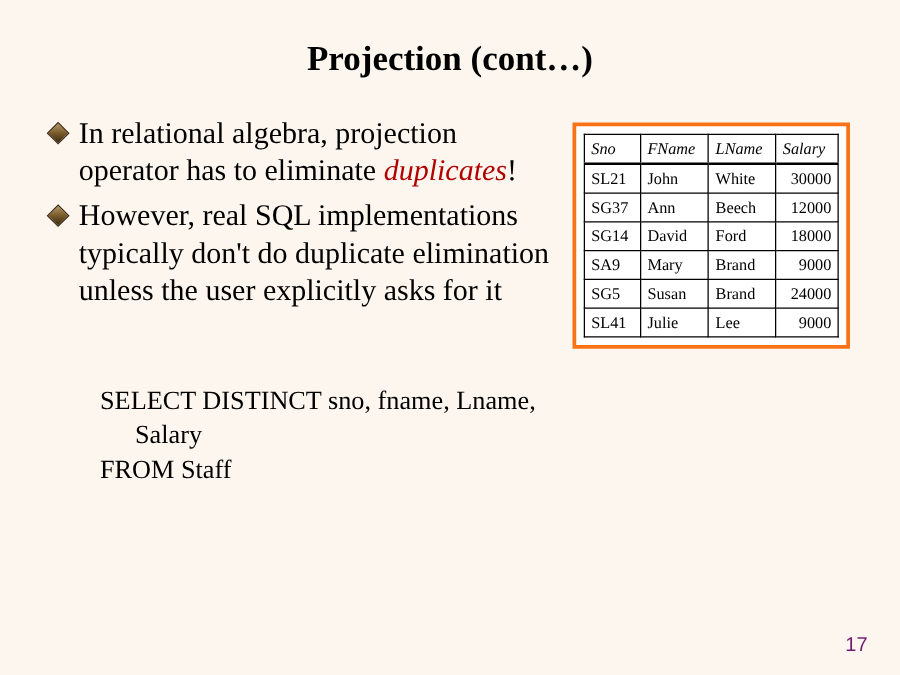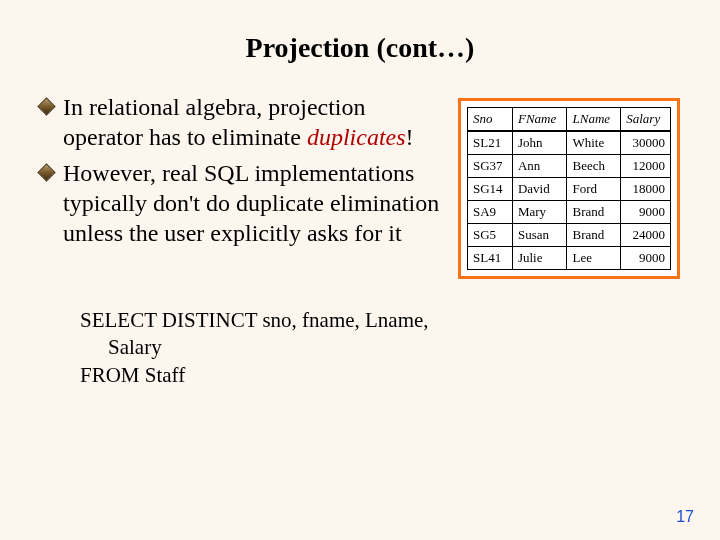--- a/index.html
+++ b/index.html
@@ -72,21 +72,21 @@
     margin-top: 28px;
     margin-left: 40px;
     font-size: 21px;
     line-height: 1.3;
   }
   .sql-line2 { padding-left: 28px; }
   .page-num {
     position: absolute;
     bottom: 14px;
     right: 26px;
-    color: #1d4ed8;
+    color: #701a75;
     font-size: 16px;
     font-family: Arial, sans-serif;
   }
 </style>
 </head>
 <body>
 
 <div class="title">Projection (cont…)</div>
 
 <div class="content-row">

